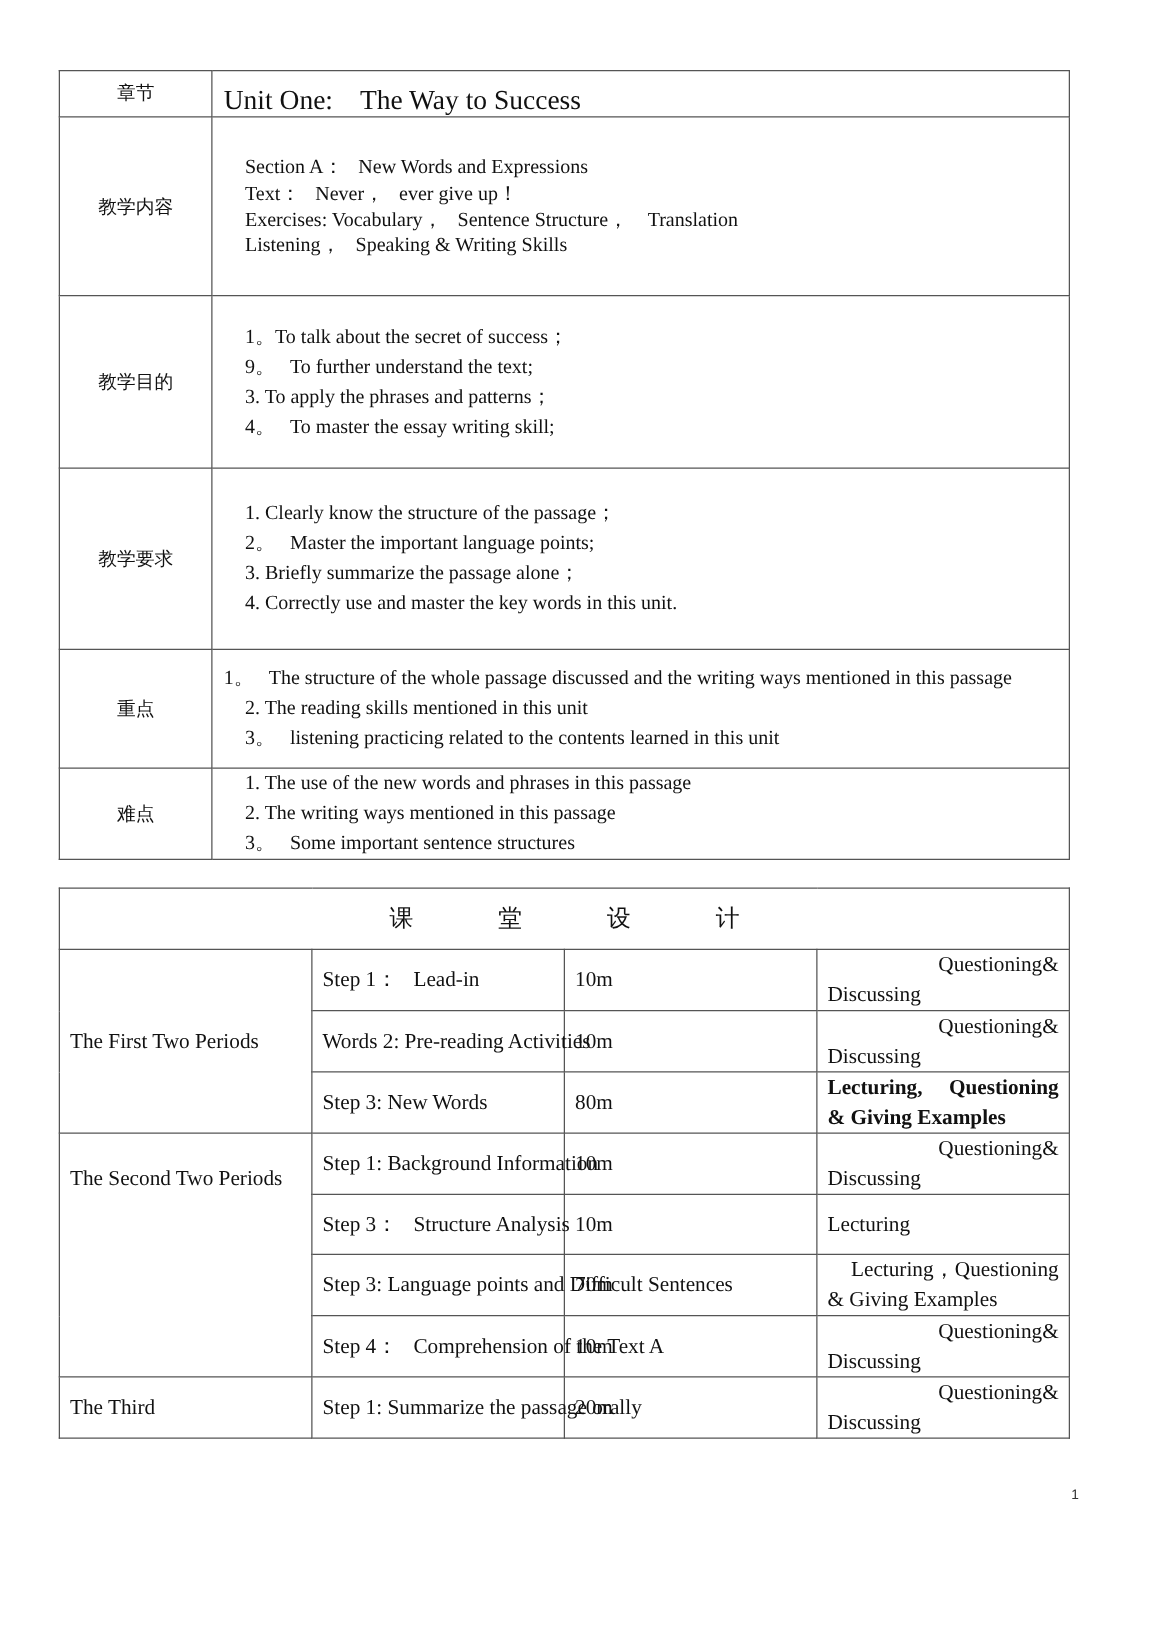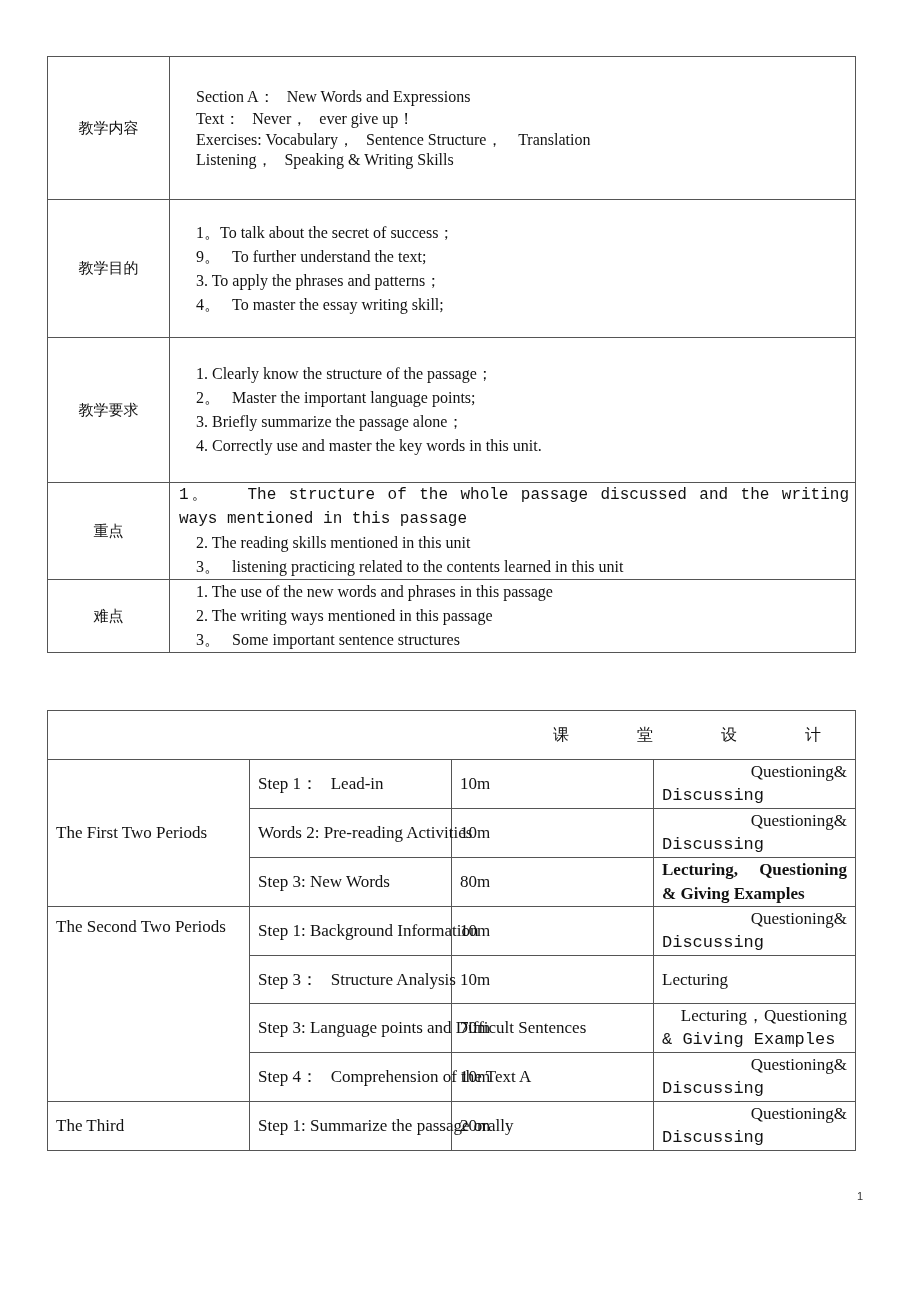--- a/index.html
+++ b/index.html
@@ -6,37 +6,41 @@
     body { width: 920px; height: 1302px; position: relative; font-family: "Liberation Serif", "DejaVu Serif", serif; color: #111; }
     table { border-collapse: collapse; table-layout: fixed; }
     td { border: 1px solid #555; padding: 0; vertical-align: middle; }
     .t1 { position: absolute; left: 47px; top: 56px; width: 809px; }
     .t1 td.lab { width: 121px; text-align: center; font-family: "DejaVu Serif", serif; font-size: 15px; }
     .t1 td.val { padding-left: 9px; font-size: 16px; line-height: 24px; }
     .t1 .line { display: block; white-space: pre; margin-left: 17px; }
     .title-val { font-size: 22px !important; line-height: 26px !important; vertical-align: bottom !important; padding-top: 10px; }
     .t2 { position: absolute; left: 47px; top: 710px; width: 809px; }
     .t2 td { font-size: 17px; line-height: 24px; }
-    .t2 .hdr { height: 48px; text-align: right; font-family: "DejaVu Serif", serif; font-size: 16px; letter-spacing: 0; text-decoration: underline; }
+    .t2 .hdr { height: 48px; text-align: center; font-family: "DejaVu Serif", serif; font-size: 19px; letter-spacing: 0; text-decoration: underline; }
     .t2 .hdr span { display: inline-block; margin: 0 34px; }
     .t2 .period { width: 68px; padding-left: 8px; vertical-align: middle; }
     .t2 .step { width: 440px; padding-left: 8px; white-space: pre; }
     .t2 .dur { width: 53px; padding-left: 8px; }
     .t2 .meth { padding: 0 8px; text-align: justify; text-align-last: left; }
     .t2 .meth.j1 { text-align-last: auto; font-weight: bold; }
     .t2 tr.r { height: 48px; }
     .pnum { position: absolute; left: 857px; top: 1190px; font-family: "Liberation Sans", sans-serif; font-size: 11px; color: #333; }
-    .mline { display: block; font-family: Liberation Mono, monospace; }
+    .mline { display: block; }
     .just { display: flex; justify-content: flex-end; }
   </style>
 </head>
 <body>
 
 <table class="t1">
   <tbody>
+      <tr style="height:37px">
+    <td class="lab" style="vertical-align:top;padding-top:8px">章节</td>
+    <td class="val title-val" style="white-space:pre">Unit One:    The Way to Success</td>
+  </tr>
   <tr style="height:143px">
     <td class="lab">教学内容</td>
     <td class="val" style="line-height:22px">
       <span class="line">Section A：   New Words and Expressions</span>
       <span class="line">Text：   Never，   ever give up！</span>
       <span class="line" style="line-height:20px">Exercises: Vocabulary，   Sentence Structure，    Translation</span>
       <span class="line" style="line-height:20px">Listening，   Speaking &amp; Writing Skills</span>
     </td>
   </tr>
   <tr style="height:138px">
@@ -107,21 +111,21 @@
       <span class="mline">Discussing</span>
     </td>
   </tr>
   <tr class="r">
     <td class="step">Step 3: New Words</td>
     <td class="dur">80m</td>
     <td class="meth j1">Lecturing, Questioning &amp; Giving Examples</td>
   </tr>
 
   <tr class="r">
-    <td class="period" rowspan="4" style="vertical-align:top;padding-top:8px">The Second Two Periods</td>
+    <td class="period" rowspan="4" style="vertical-align:top;padding-top:24px">The Second Two Periods</td>
     <td class="step">Step 1: Background Information</td>
     <td class="dur">10m</td>
     <td class="meth">
       <span class="just">
             <span>Questioning</span>
             <span>&amp;</span>
           </span>
       <span class="mline">Discussing</span>
     </td>
   </tr>

